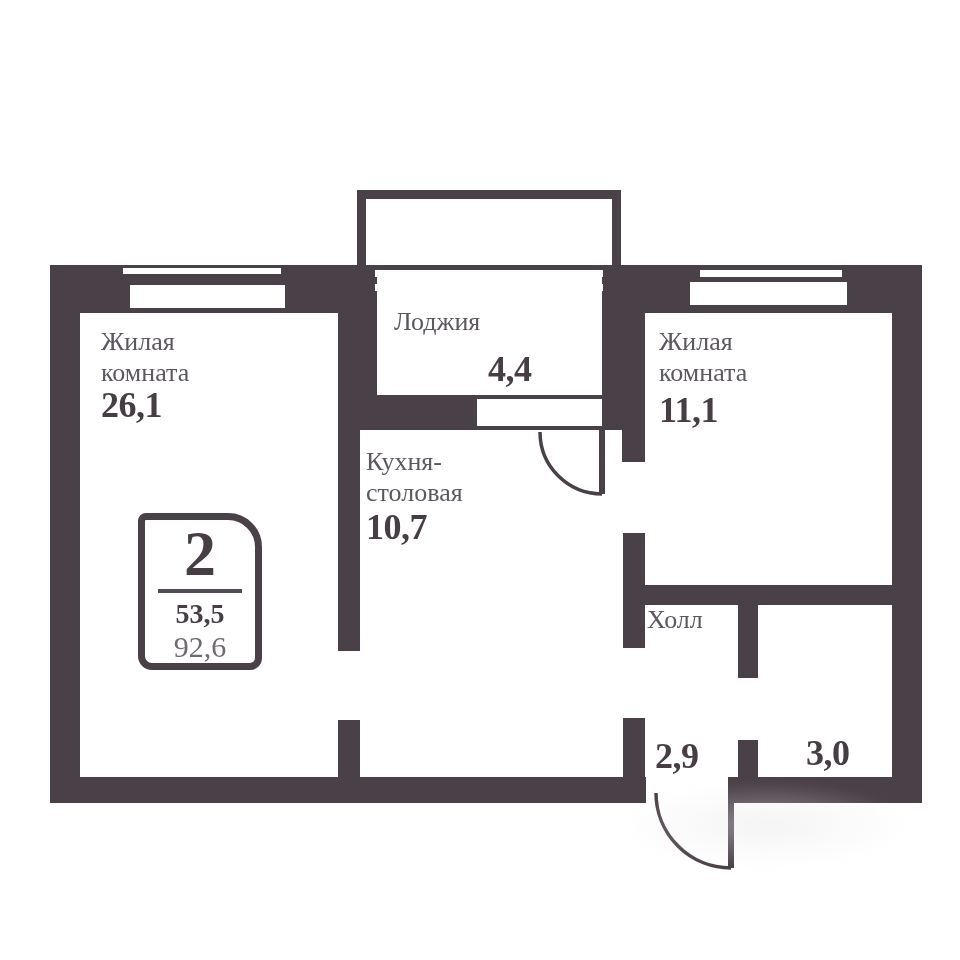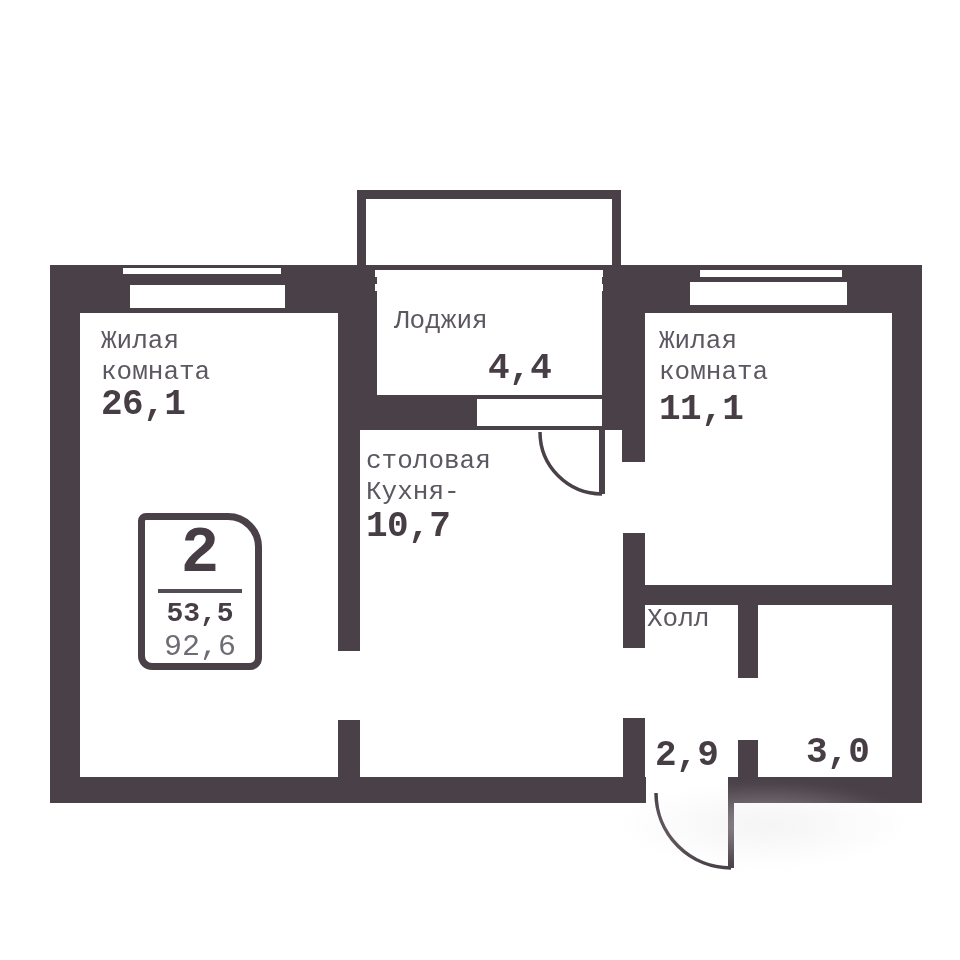--- a/index.html
+++ b/index.html
@@ -5,21 +5,21 @@
   :root{
     --wall:#4a4048;
     --label:#5c5761;
     --number:#463d45;
     --secondary:#6f6a73;
     --divider:#514c55;
   }
   html,body{margin:0;padding:0;background:#fff;}
   .canvas{
     position:relative;width:960px;height:960px;background:#ffffff;
-    font-family:Liberation Mono, monospace;
+    font-family:Liberation Serif, serif;
     overflow:hidden;
   }
   .wall{position:absolute;background:var(--wall);}
   .cut{position:absolute;background:#ffffff;}
   .room{position:absolute;background:transparent;}
   .lbl{position:absolute;font-size:26px;line-height:31px;color:var(--label);white-space:nowrap;}
   .num{position:absolute;font-size:36px;font-weight:bold;color:var(--number);letter-spacing:-0.5px;white-space:nowrap;}
   .num.right{}
   .balcony-outline{
     position:absolute;left:357px;top:190px;width:264px;height:84px;
@@ -109,22 +109,22 @@
   <div class="lbl" style="left:394px;top:306px;">Лоджия</div>
   <div class="num right" style="left:488px;top:348px;width:100px;">4,4</div>
 
   <div class="lbl" style="left:659px;top:326px;">
     <div>Жилая</div>
     <div>комната</div>
   </div>
   <div class="num" style="left:659px;top:389px;">11,1</div>
 
   <div class="lbl" style="left:366px;top:446px;">
+    <div>Кухня-</div>
     <div>столовая</div>
-    <div>Кухня-</div>
   </div>
   <div class="num" style="left:366px;top:506px;">10,7</div>
 
   <div class="lbl" style="left:647px;top:604px;">Холл</div>
   <div class="num right" style="left:655px;top:735px;width:82px;">2,9</div>
 
   <div class="num right" style="left:806px;top:732px;width:86px;">3,0</div>
 
   <div class="badge">
     <div class="badge-rooms">2</div>

